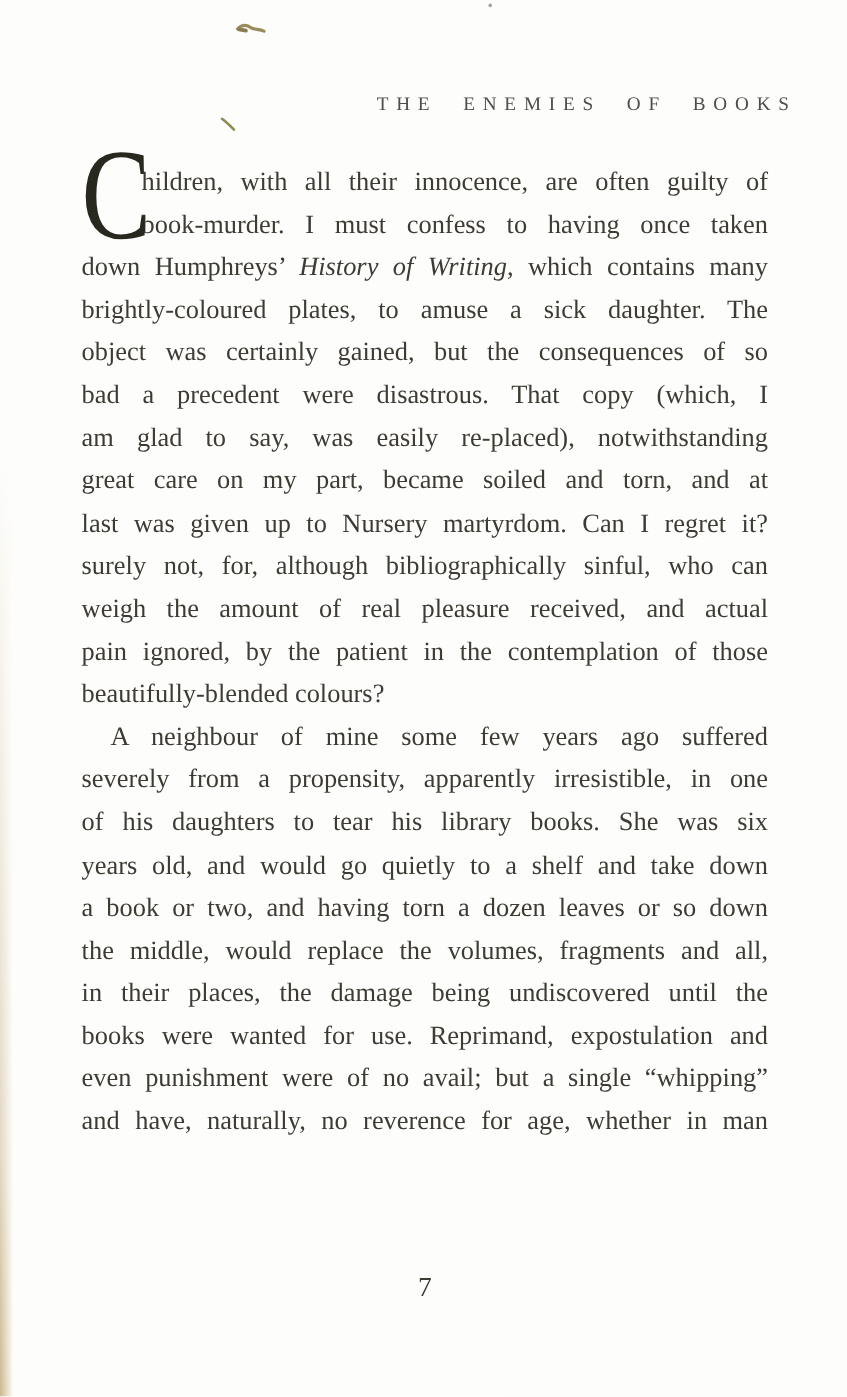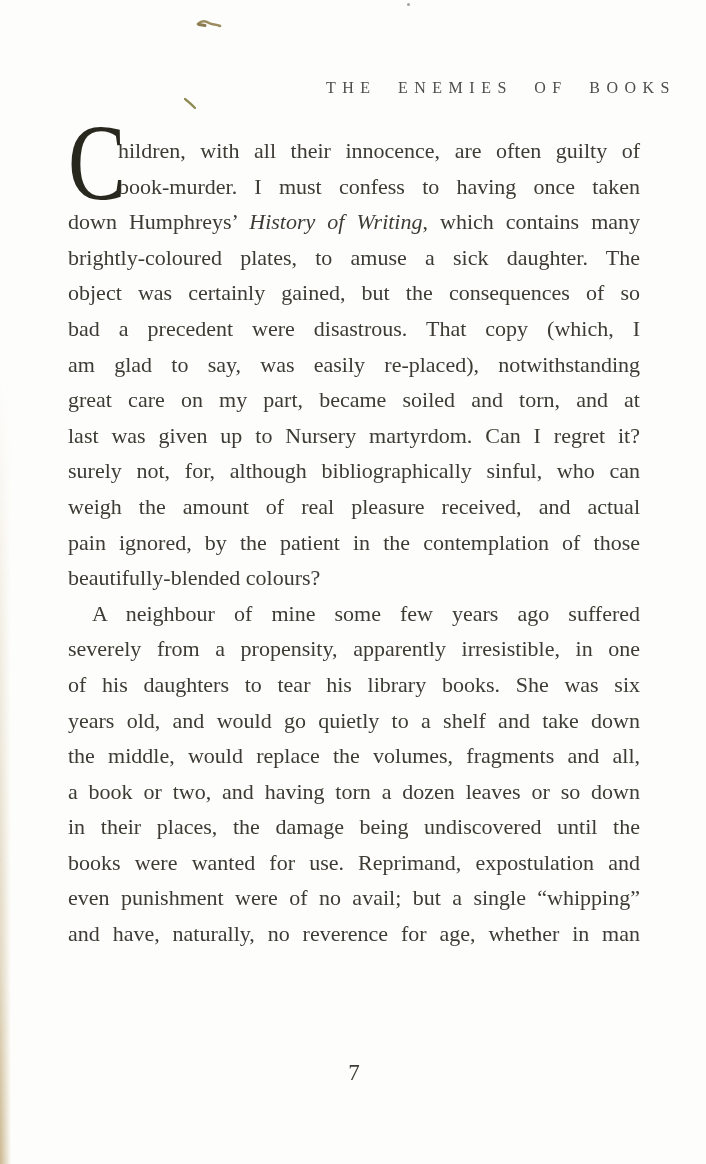--- a/index.html
+++ b/index.html
@@ -13,21 +13,21 @@
     height: 1164px;
     background: var(--paper, #fdfdfb);
     font-family: "Liberation Serif", serif;
     overflow: hidden;
   }
 
   
   .running-header {
     position: absolute;
     top: 79px;
-    left: 84px;
+    left: 72px;
     width: 592px;
     text-align: right;
     font-size: 16px;
     letter-spacing: 6.5px;
     word-spacing: 11px;
     color: var(--header-ink, #4d4d4d);
     white-space: nowrap;
   }
 
   
@@ -140,22 +140,22 @@
       <div class="line"><span>great care on my part, became soiled and torn, and at</span></div>
       <div class="line"><span>last was given up to Nursery martyrdom. Can I regret it?</span></div>
       <div class="line"><span>surely not, for, although bibliographically sinful, who can</span></div>
       <div class="line"><span>weigh the amount of real pleasure received, and actual</span></div>
       <div class="line"><span>pain ignored, by the patient in the contemplation of those</span></div>
       <div class="line last"><span>beautifully-blended colours?</span></div>
       <div class="line indent"><span>A neighbour of mine some few years ago suffered</span></div>
       <div class="line"><span>severely from a propensity, apparently irresistible, in one</span></div>
       <div class="line"><span>of his daughters to tear his library books. She was six</span></div>
       <div class="line"><span>years old, and would go quietly to a shelf and take down</span></div>
+      <div class="line"><span>a book or two, and having torn a dozen leaves or so down</span></div>
       <div class="line"><span>the middle, would replace the volumes, fragments and all,</span></div>
-      <div class="line"><span>a book or two, and having torn a dozen leaves or so down</span></div>
       <div class="line"><span>in their places, the damage being undiscovered until the</span></div>
       <div class="line"><span>books were wanted for use. Reprimand, expostulation and</span></div>
       <div class="line"><span>even punishment were of no avail; but a single “whipping”</span></div>
       <div class="line"><span>and have, naturally, no reverence for age, whether in man</span></div>
     </div>
 
   <div class="page-number">7</div>
 
 </div>
 

